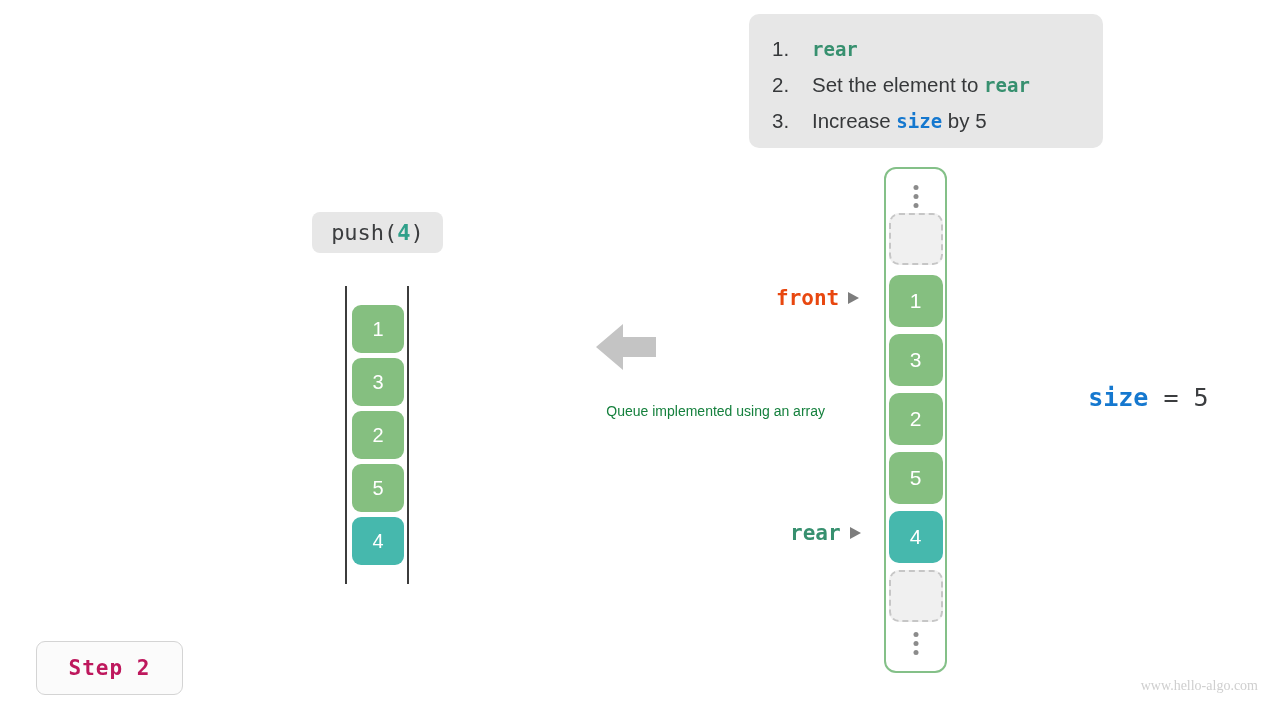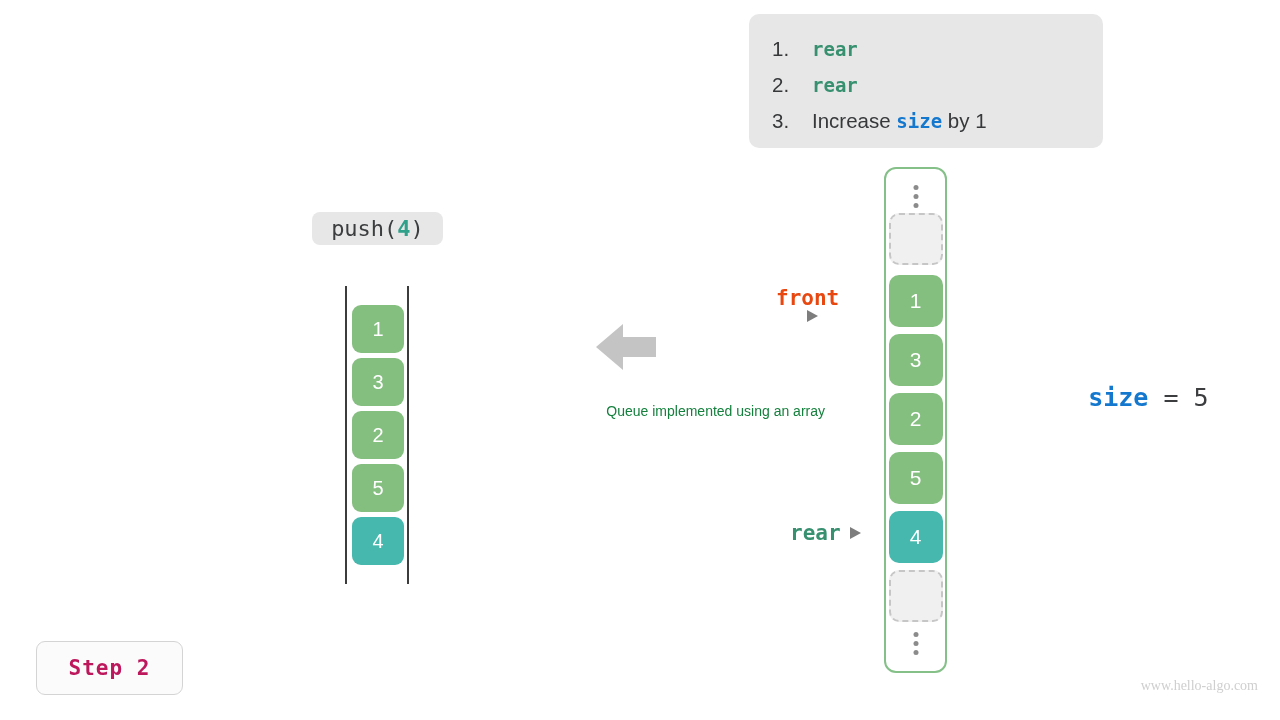--- a/index.html
+++ b/index.html
@@ -54,21 +54,21 @@
     color: #1578cf;
     font-size: 19px;
   }
 
   
   #push-pill {
     position: absolute;
     left: 312px;
     top: 212px;
     width: 131px;
-    height: 33px;
+    height: 41px;
     background: #e7e7e7;
     border-radius: 8px;
     display: flex;
     align-items: center;
     justify-content: center;
     font-family: "DejaVu Sans Mono", monospace;
     font-size: 22px;
     color: #3b3d3f;
   }
   #push-pill .arg { color: #2fa08a; font-weight: bold; }
@@ -192,21 +192,21 @@
     white-space: nowrap;
   }
   .ptr .tip {
     margin-left: 9px;
     width: 0;
     height: 0;
     border-top: 6px solid transparent;
     border-bottom: 6px solid transparent;
     border-left: 11px solid #7d7d7d;
   }
-  #ptr-front { left: 776px; top: 286px; color: #e8470f; flex-direction: column; }
+  #ptr-front { left: 776px; top: 286px; color: #e8470f; }
   #ptr-rear  { left: 790px; top: 521px; color: #37906f; }
 
   
   #size-info {
     position: absolute;
     left: 1028px;
     top: 344px;
   }
   #size-title {
     font-size: 20.5px;
@@ -256,28 +256,29 @@
 <body>
 
 <div id="steps-box">
   <div class="step-line">
     <span class="step-num">1.</span>
     <span class="mono-teal">rear</span>
     <span class="step-text"></span>
   </div>
   <div class="step-line">
     <span class="step-num">2.</span>
+    <span class="step-text">Set the element to </span>
     <span class="mono-teal">rear</span>
     <span class="step-text"></span>
   </div>
   <div class="step-line">
     <span class="step-num">3.</span>
     <span class="step-text">Increase </span>
     <span class="mono-blue">size</span>
-    <span class="step-text"> by 1</span>
+    <span class="step-text"> by 5</span>
   </div>
 </div>
 
 <div id="push-pill">
   <span>push(</span>
     <span class="arg">4</span>
     <span>)</span>
 </div>
 
 <div id="left-array">

